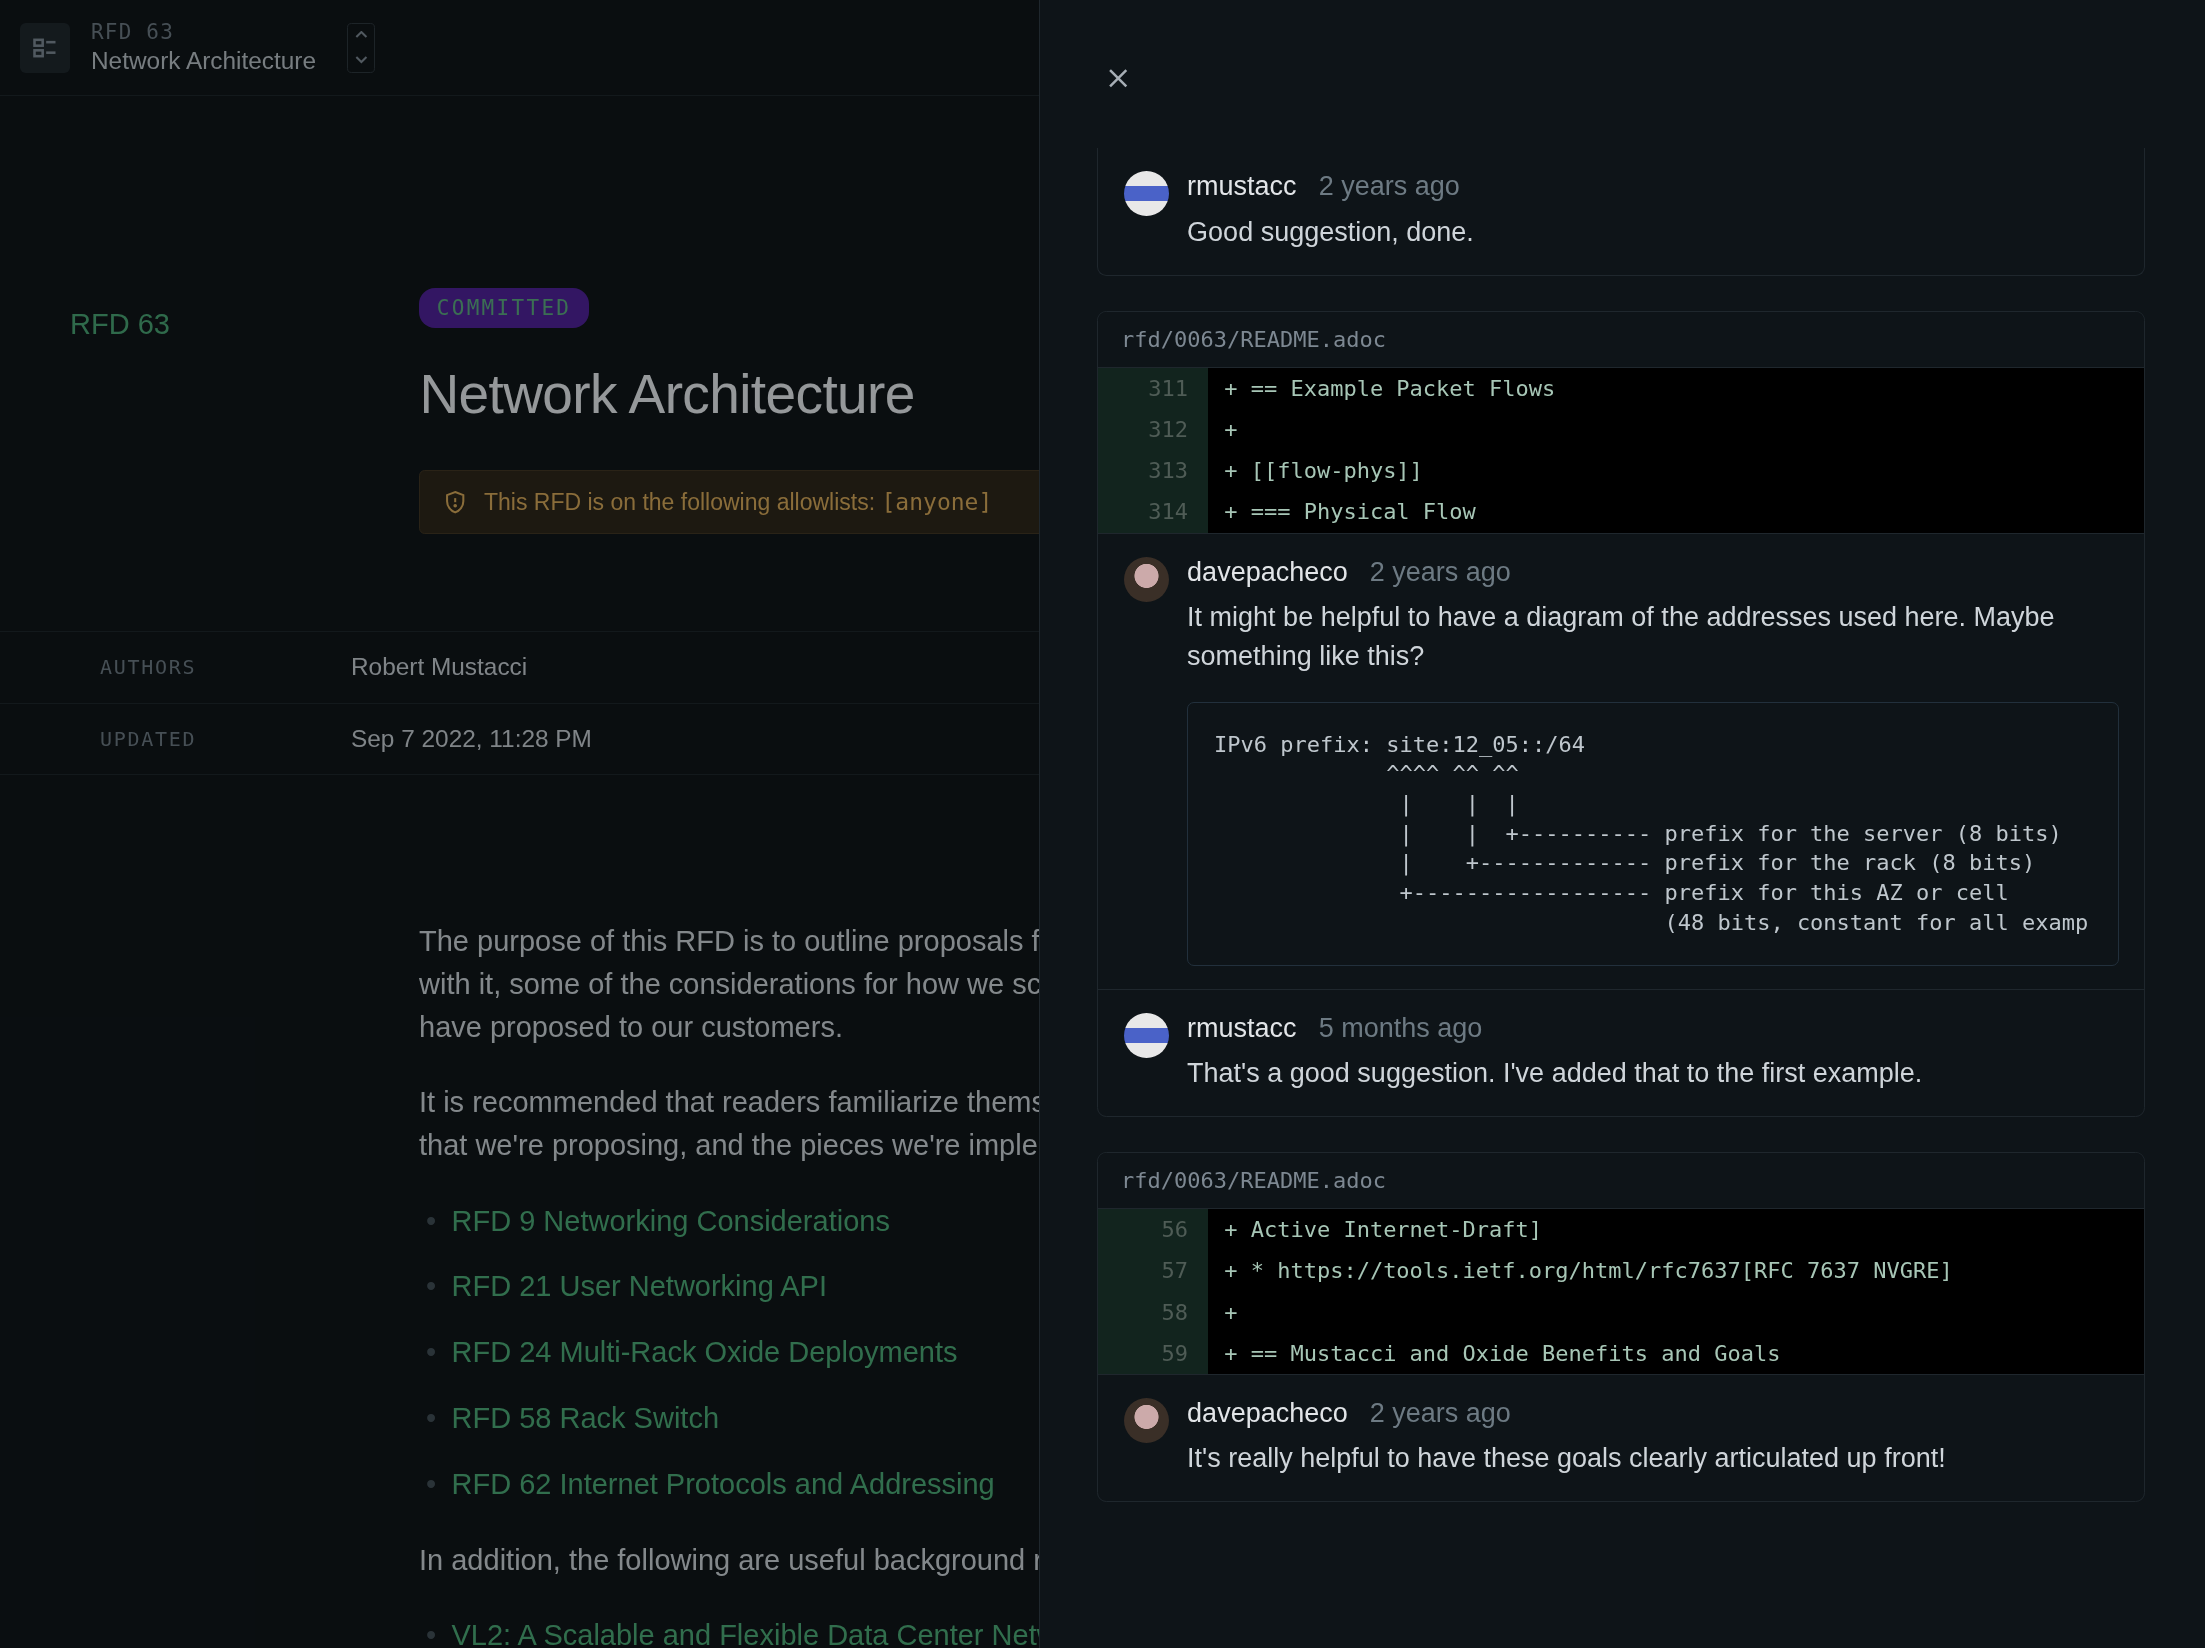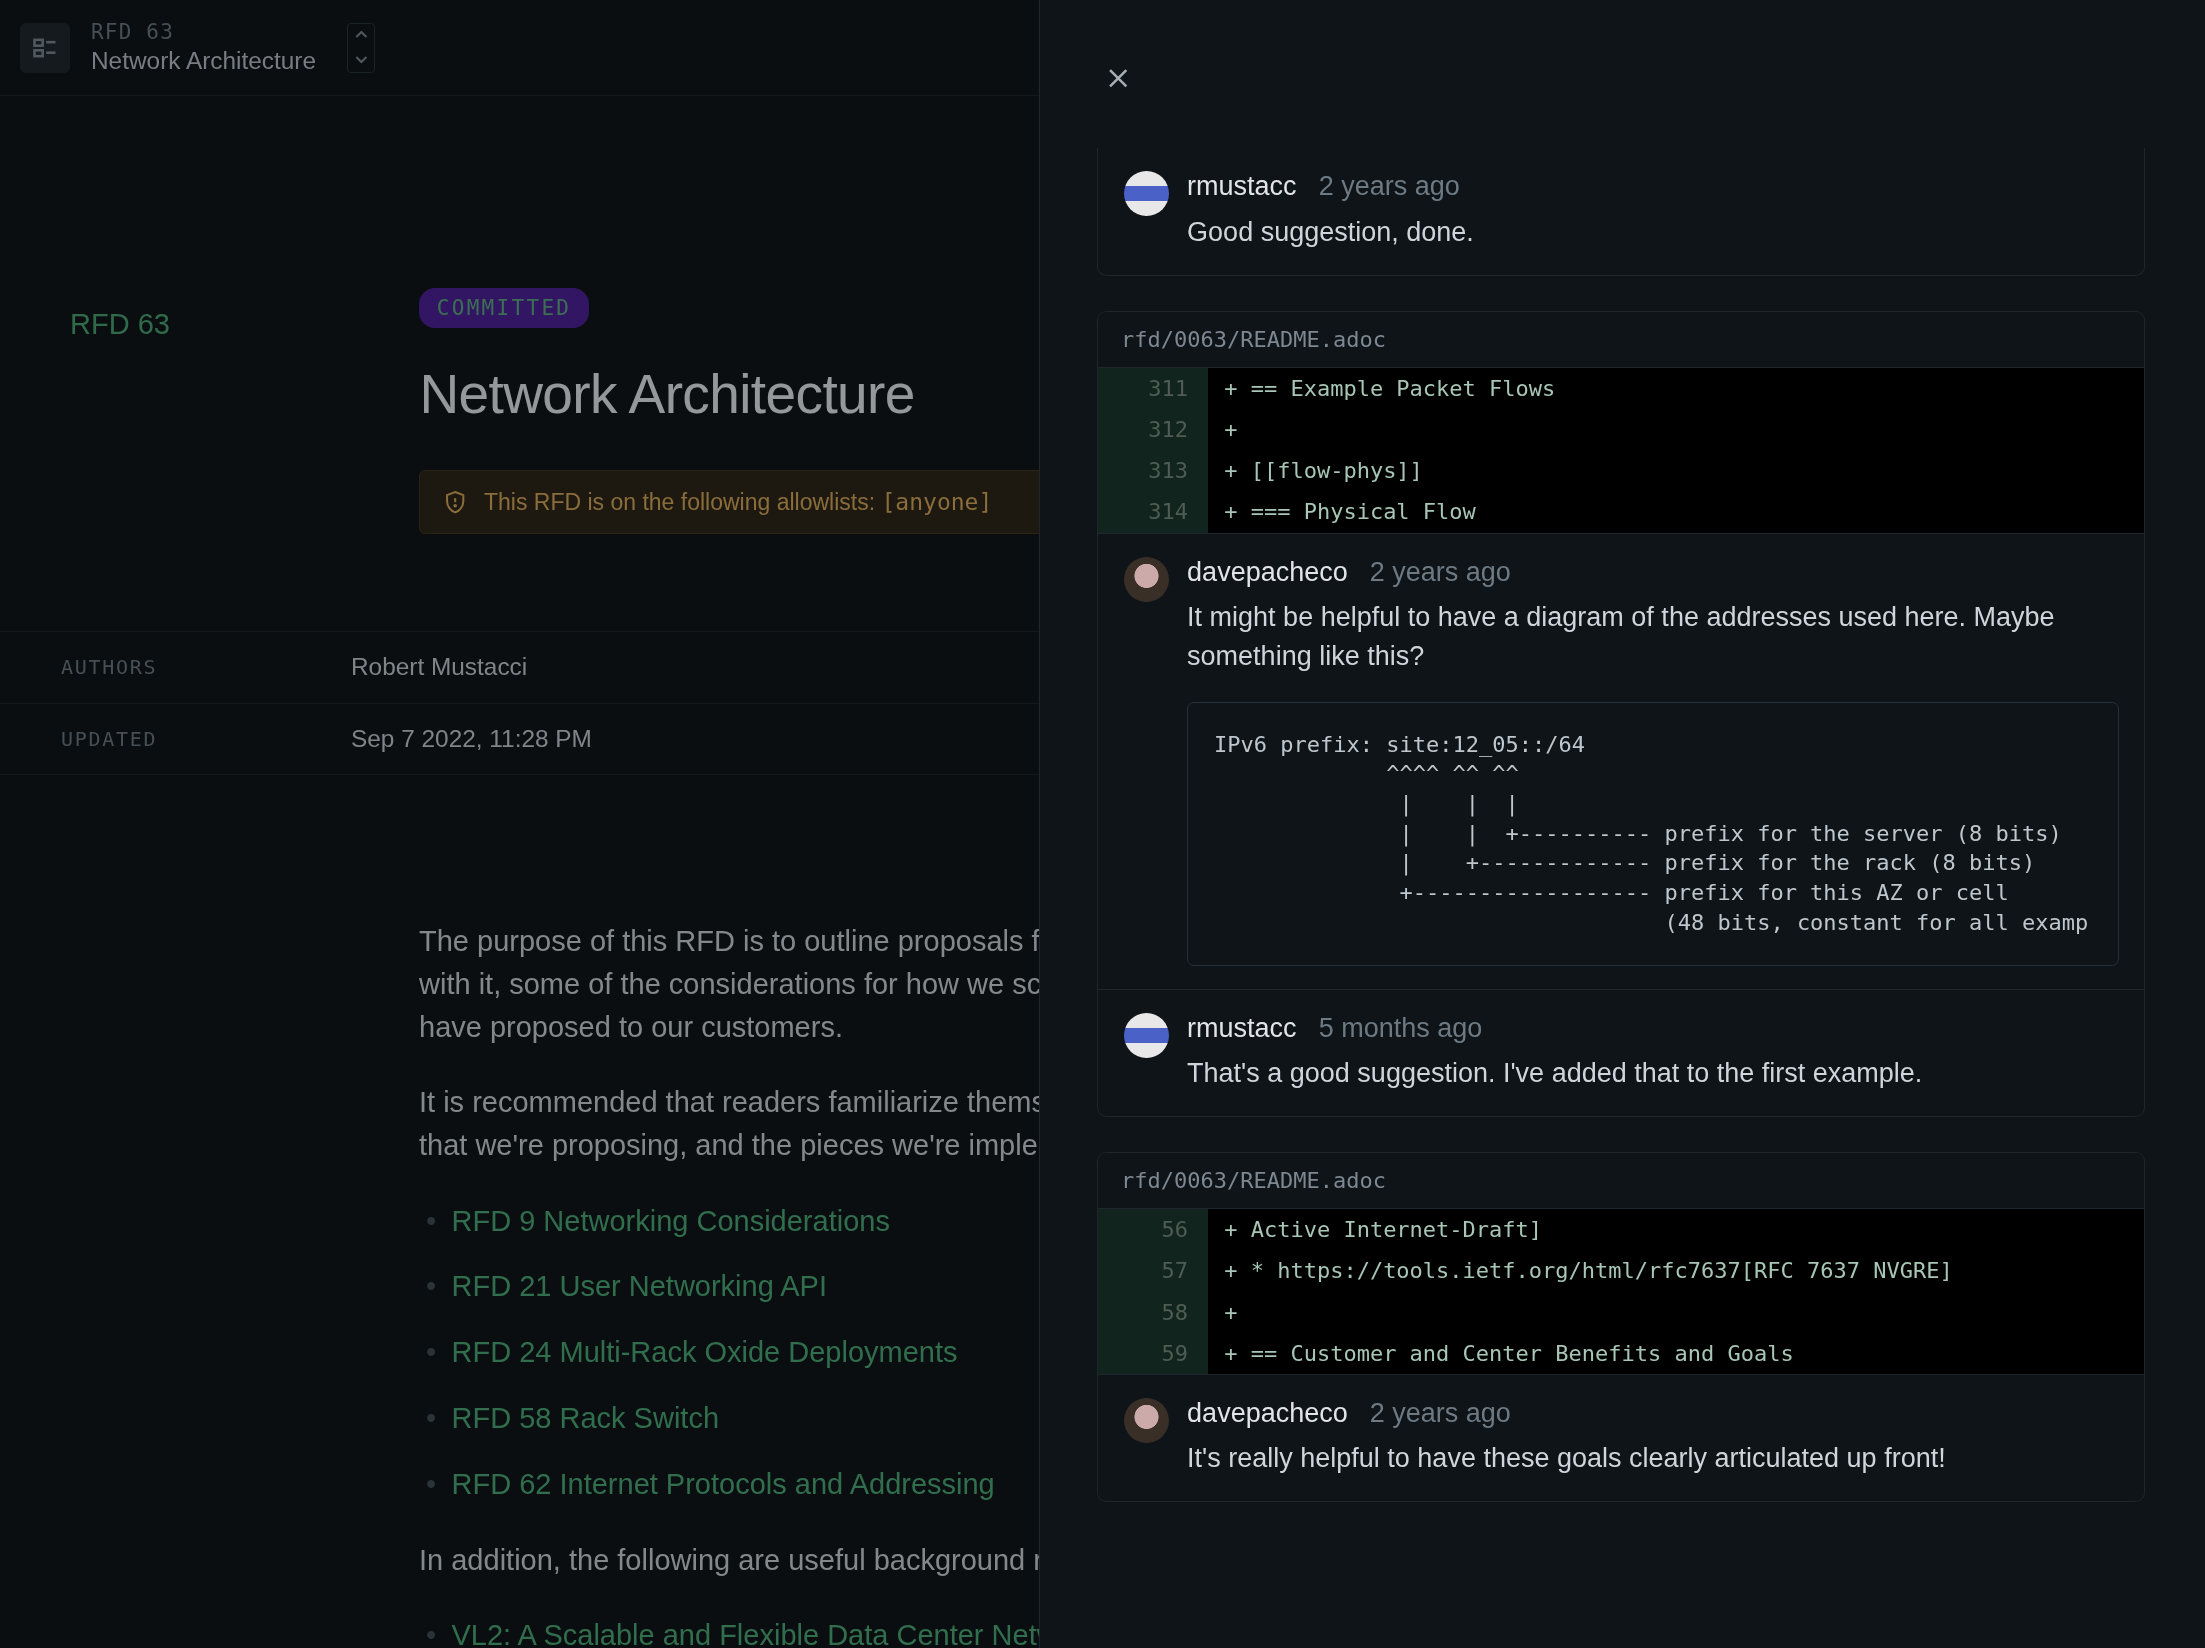--- a/index.html
+++ b/index.html
@@ -86,21 +86,21 @@
   .meta-table { margin-top: 97px; }
   .meta-row {
     display: flex;
     height: 72px;
     align-items: center;
     border-top: 1.2px solid #1a2126;
   }
   .meta-row:last-child { border-bottom: 1.2px solid #1a2126; }
   .meta-label {
     width: 351px;
-    padding-left: 61px;
+    padding-left: 100px;
     color: #6a767f;
     font-size: 20px;
     letter-spacing: 1.7px;
   }
   .meta-value { color: #c2c8ce; font-size: 24.4px; }
 
   .prose { padding: 145px 70px 0 419px; color: #c9cfd4; font-size: 29px; line-height: 1.48; }
   .prose p { margin-bottom: 32.5px; }
   .prose ul { list-style: none; padding-left: 32.5px; margin-bottom: 32.5px; }
   .prose li { position: relative; margin-bottom: 23px; }
@@ -392,21 +392,21 @@
         <div class="diff-line mono">
             <div class="diff-ln">57</div>
             <div class="diff-txt">+ * https://tools.ietf.org/html/rfc7637[RFC 7637 NVGRE]</div>
           </div>
         <div class="diff-line mono">
             <div class="diff-ln">58</div>
             <div class="diff-txt">+</div>
           </div>
         <div class="diff-line mono">
             <div class="diff-ln">59</div>
-            <div class="diff-txt">+ == Customer and Center Benefits and Goals</div>
+            <div class="diff-txt">+ == Mustacci and Oxide Benefits and Goals</div>
           </div>
       </div>
       <div class="comment">
         <div class="avatar">
             <div class="avatar-face"></div>
           </div>
         <div class="comment-body">
           <div class="comment-head">
             <span class="comment-author">davepacheco</span>
             <span class="comment-time">2 years ago</span>

